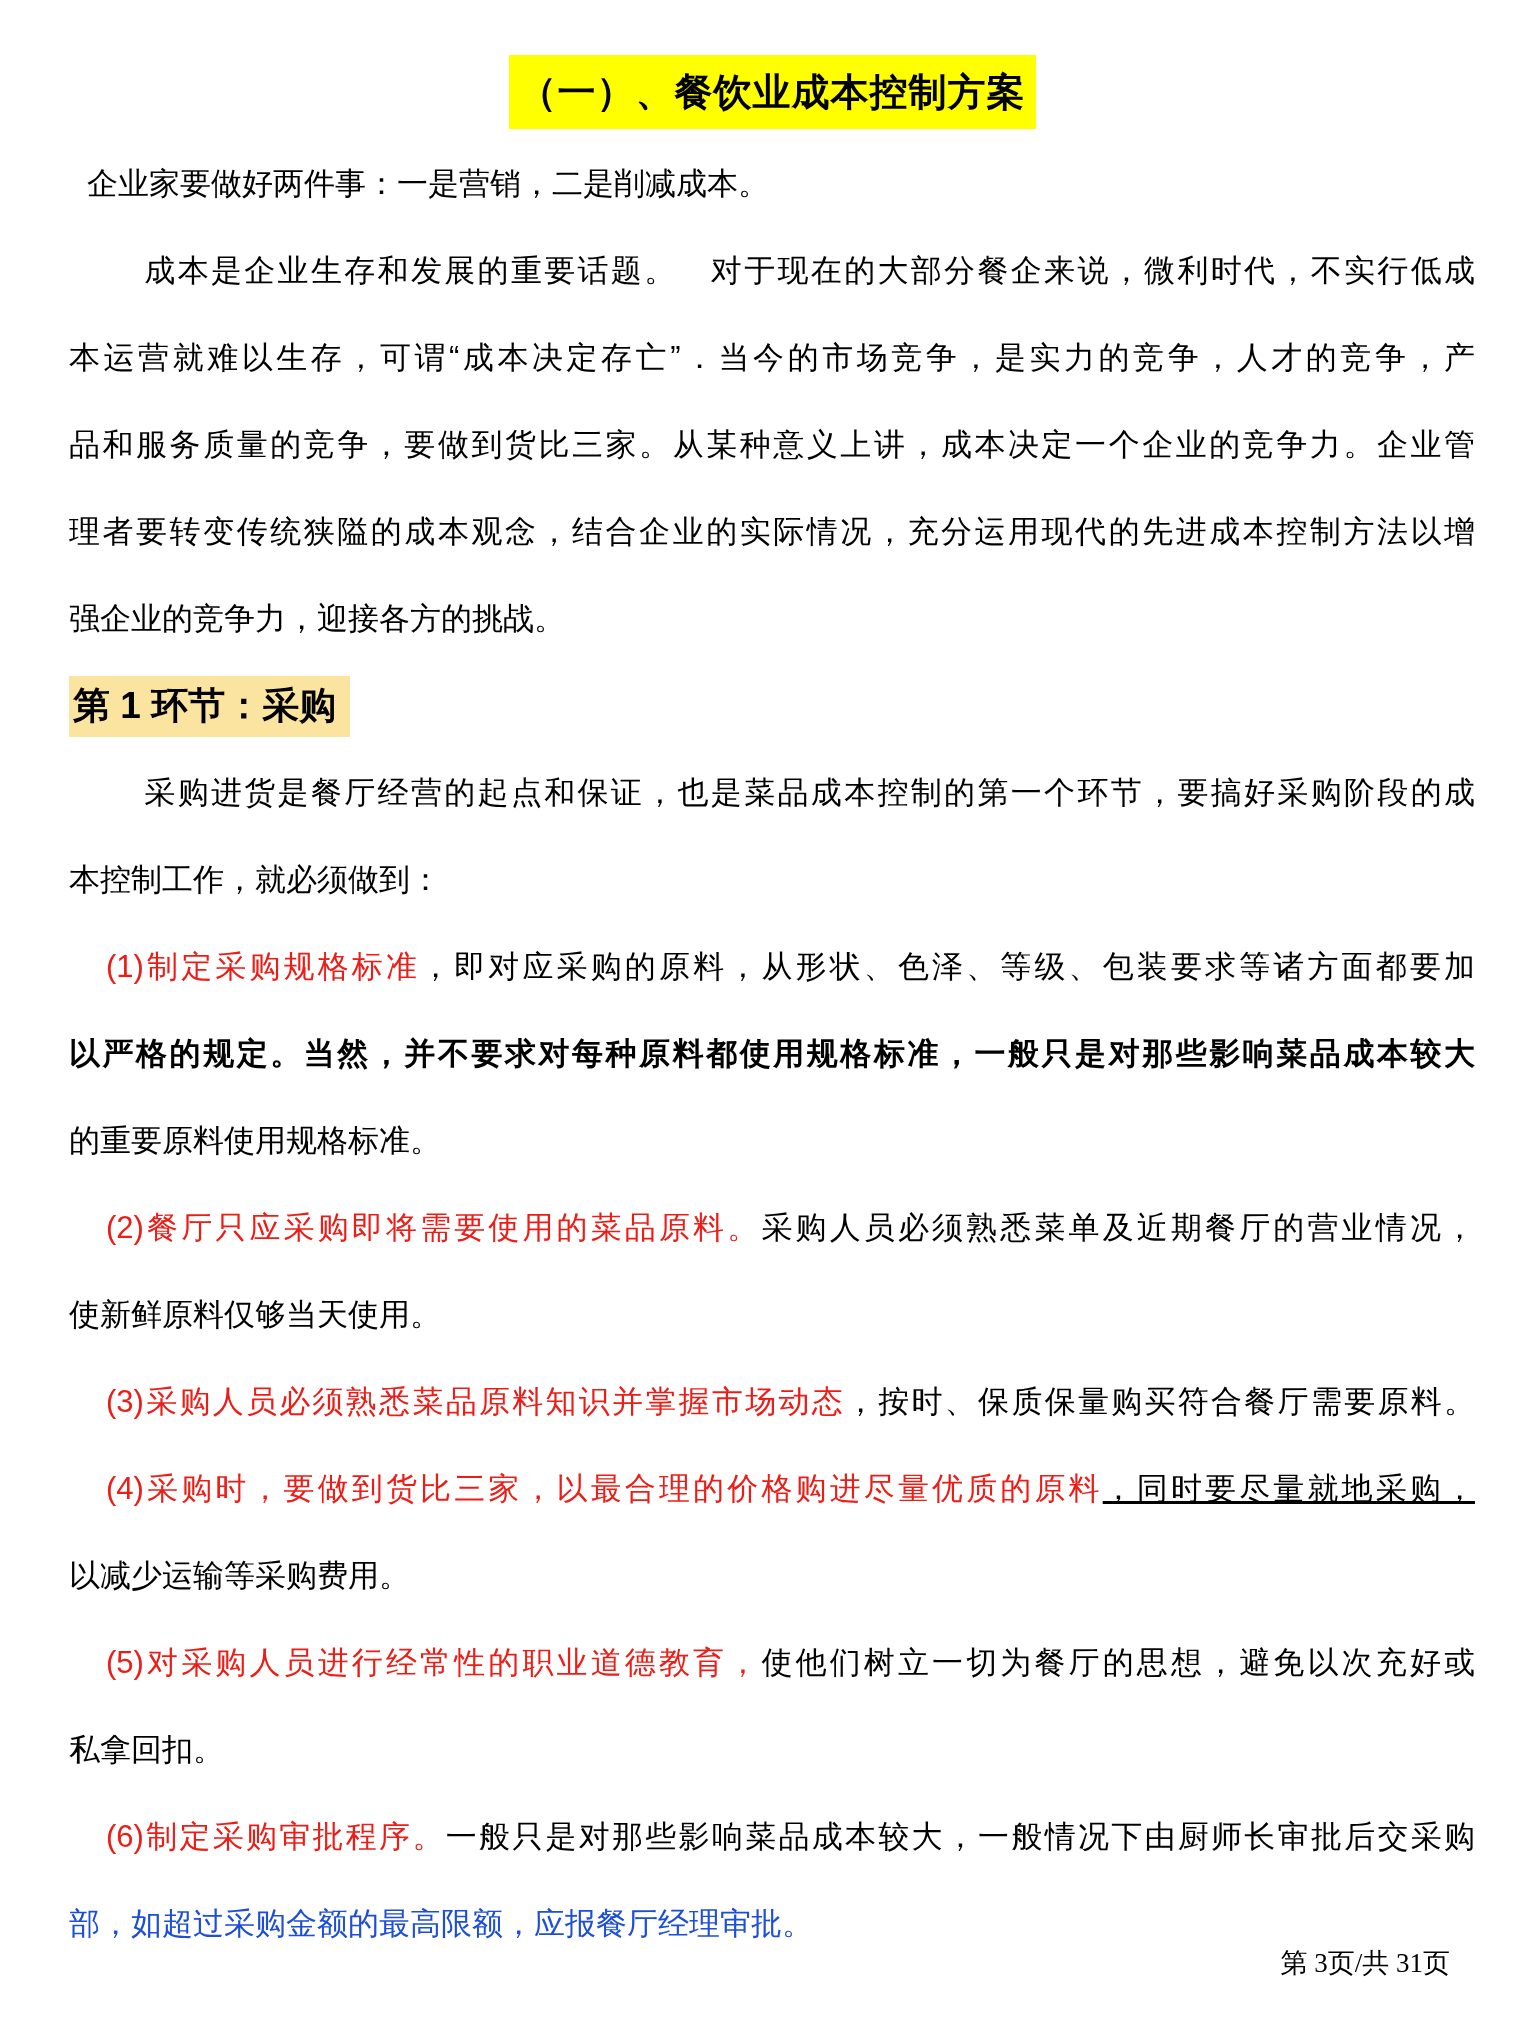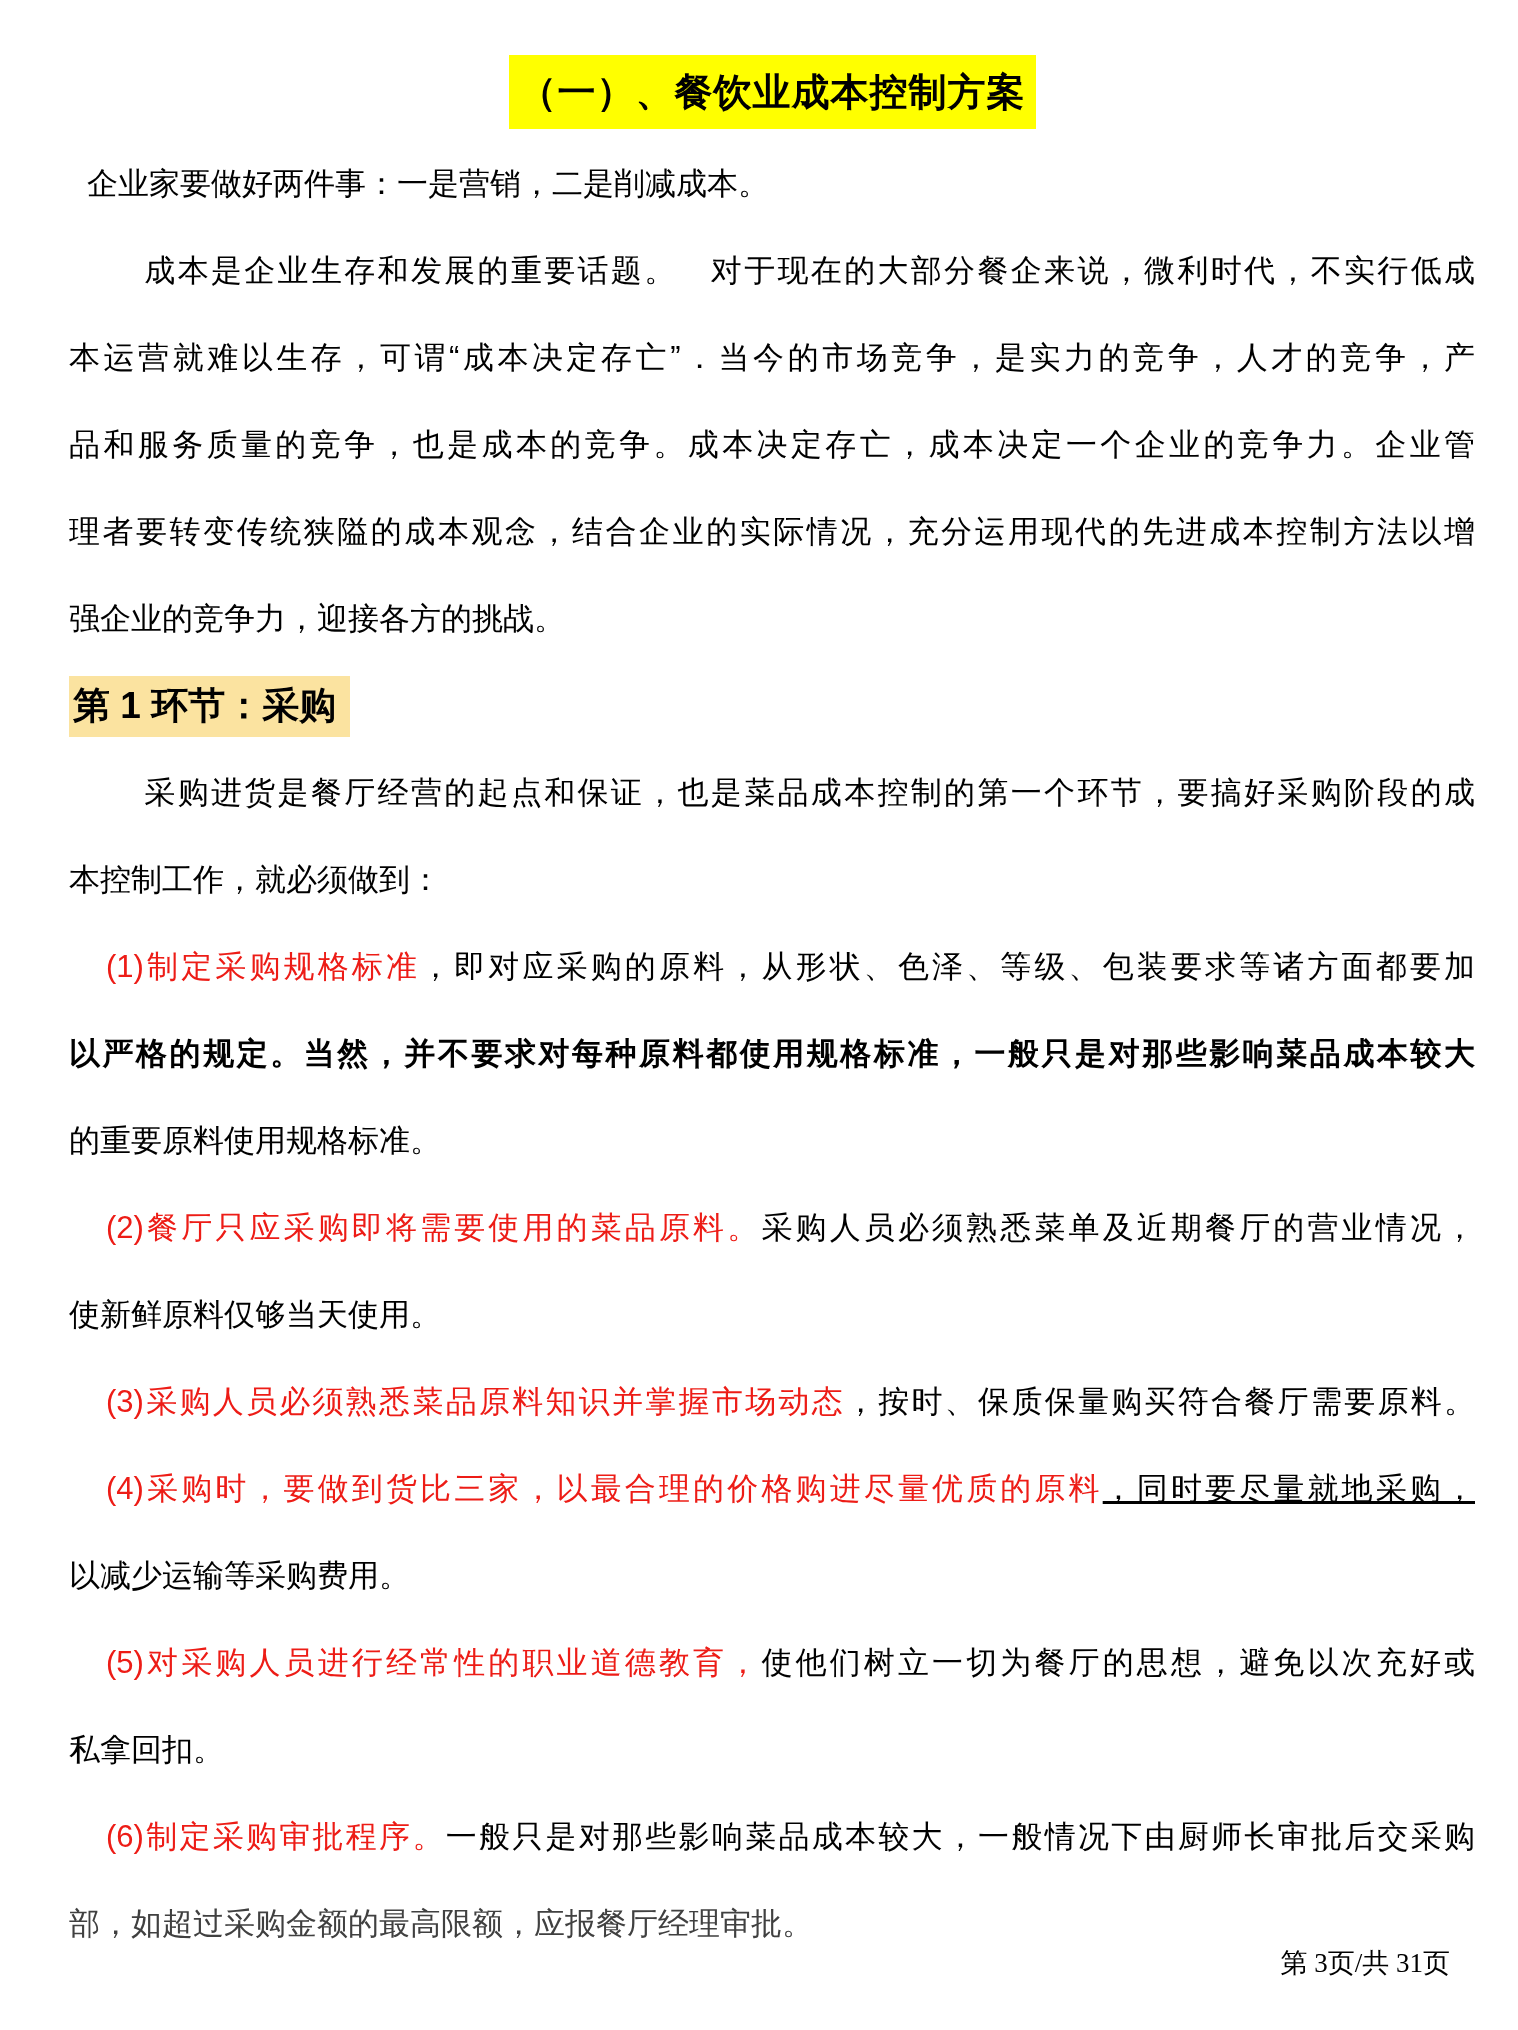--- a/index.html
+++ b/index.html
@@ -70,34 +70,34 @@
 <body style="background: rgb(255, 255, 255);">
 
 <div id="content">
   <div class="title-row">
     <span class="title-hl" style="background: rgb(255, 255, 0);">（一）、餐饮业成本控制方案</span>
   </div>
   <div id="body-blocks">
       <div class="line"><span class="ind" style="width: 18px;"></span><span class="seg-black" style="color: rgb(0, 0, 0);">企业家要做好两件事：一是营销，二是削减成本。</span></div>
       <div class="line jfull"><span class="ind" style="width: 73px;"></span><span class="seg-black" style="color: rgb(0, 0, 0);">成本是企业生存和发展的重要话题。　对于现在的大部分餐企来说，微利时代，不实行低成</span></div>
       <div class="line jfull"><span class="seg-black" style="color: rgb(0, 0, 0);">本运营就难以生存，可谓“成本决定存亡”．当今的市场竞争，是实力的竞争，人才的竞争，产</span></div>
-      <div class="line jfull"><span class="seg-black" style="color: rgb(0, 0, 0);">品和服务质量的竞争，也是成本的竞争。成本决定存亡，成本决定一个企业的竞争力。企业管</span></div>
+      <div class="line jfull"><span class="seg-black" style="color: rgb(0, 0, 0);">品和服务质量的竞争，要做到货比三家。从某种意义上讲，成本决定一个企业的竞争力。企业管</span></div>
       <div class="line jfull"><span class="seg-black" style="color: rgb(0, 0, 0);">理者要转变传统狭隘的成本观念，结合企业的实际情况，充分运用现代的先进成本控制方法以增</span></div>
       <div class="line"><span class="seg-black" style="color: rgb(0, 0, 0);">强企业的竞争力，迎接各方的挑战。</span></div>
       <div class="heading-row"><span class="heading-hl" style="background: rgb(251, 227, 160);">第 1 环节：采购</span></div>
       <div class="line jfull"><span class="ind" style="width: 73px;"></span><span class="seg-black" style="color: rgb(0, 0, 0);">采购进货是餐厅经营的起点和保证，也是菜品成本控制的第一个环节，要搞好采购阶段的成</span></div>
       <div class="line"><span class="seg-black" style="color: rgb(0, 0, 0);">本控制工作，就必须做到：</span></div>
       <div class="line jfull"><span class="ind" style="width: 37px;"></span><span class="seg-red" style="color: rgb(237, 28, 22);">(1)制定采购规格标准</span><span class="seg-black" style="color: rgb(0, 0, 0);">，即对应采购的原料，从形状、色泽、等级、包装要求等诸方面都要加</span></div>
       <div class="line jfull"><span class="seg-black" style="color: rgb(0, 0, 0); font-weight: bold;">以严格的规定。当然，并不要求对每种原料都使用规格标准，一般只是对那些影响菜品成本较大</span></div>
       <div class="line"><span class="seg-black" style="color: rgb(0, 0, 0);">的重要原料使用规格标准。</span></div>
       <div class="line jfull"><span class="ind" style="width: 37px;"></span><span class="seg-red" style="color: rgb(237, 28, 22);">(2)餐厅只应采购即将需要使用的菜品原料。</span><span class="seg-black" style="color: rgb(0, 0, 0);">采购人员必须熟悉菜单及近期餐厅的营业情况，</span></div>
       <div class="line"><span class="seg-black" style="color: rgb(0, 0, 0);">使新鲜原料仅够当天使用。</span></div>
       <div class="line jfull"><span class="ind" style="width: 37px;"></span><span class="seg-red" style="color: rgb(237, 28, 22);">(3)采购人员必须熟悉菜品原料知识并掌握市场动态</span><span class="seg-black" style="color: rgb(0, 0, 0);">，按时、保质保量购买符合餐厅需要原料。</span></div>
       <div class="line jfull"><span class="ind" style="width: 37px;"></span><span class="seg-red" style="color: rgb(237, 28, 22);">(4)采购时，要做到货比三家，以最合理的价格购进尽量优质的原料</span><span class="seg-black" style="color: rgb(0, 0, 0); text-decoration: underline;">，同时要尽量就地采购，</span></div>
       <div class="line"><span class="seg-black" style="color: rgb(0, 0, 0);">以减少运输等采购费用。</span></div>
       <div class="line jfull"><span class="ind" style="width: 37px;"></span><span class="seg-red" style="color: rgb(237, 28, 22);">(5)对采购人员进行经常性的职业道德教育，</span><span class="seg-black" style="color: rgb(0, 0, 0);">使他们树立一切为餐厅的思想，避免以次充好或</span></div>
       <div class="line"><span class="seg-black" style="color: rgb(0, 0, 0);">私拿回扣。</span></div>
       <div class="line jfull"><span class="ind" style="width: 37px;"></span><span class="seg-red" style="color: rgb(237, 28, 22);">(6)制定采购审批程序。</span><span class="seg-black" style="color: rgb(0, 0, 0);">一般只是对那些影响菜品成本较大，一般情况下由厨师长审批后交采购</span></div>
-      <div class="line"><span class="seg-black" style="color: #404040;">部，如超过采购金额的最高限额，应报餐厅经理审批。</span></div>
+      <div class="line"><span class="seg-black" style="color: #1d4ed8;">部，如超过采购金额的最高限额，应报餐厅经理审批。</span></div>
     </div>
 </div>
 
 <div id="footer">第 3页/共 31页</div>
 
 </body></html>

